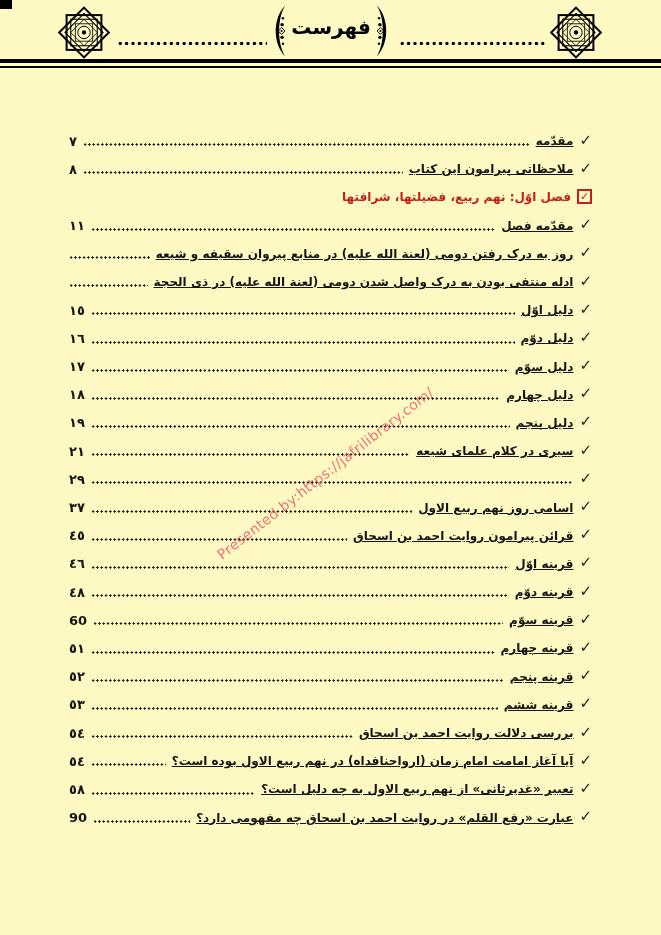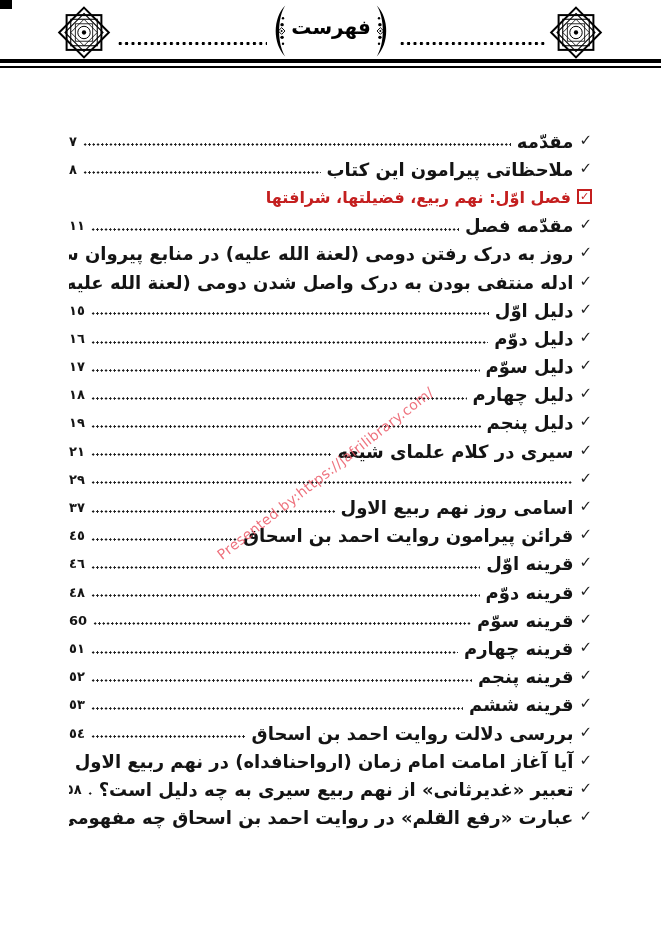--- a/index.html
+++ b/index.html
@@ -1,17 +1,17 @@
 <!DOCTYPE html>
 <html lang="fa"><head>
 <meta charset="utf-8">
 <style>
   html,body{margin:0;padding:0;background:#e8e8e8;}
   .page{
-    position:relative;width:661px;height:935px;background:#ffffff;
+    position:relative;width:661px;height:935px;background:#fef9c3;
     overflow:hidden;font-family:"DejaVu Sans",sans-serif;margin:0 auto;
   }
   .corner-mark{position:absolute;left:0;top:0;width:12px;height:9px;background:#000;}
   
   .star{position:absolute;top:6px;width:54px;height:53px;}
   .star-left{left:57px;}
   .star-right{left:549px;}
   .dots-line{
     position:absolute;top:41px;height:5px;
     background:radial-gradient(circle,#000 1.55px,transparent 1.9px) left center/6.4px 5px repeat-x;
@@ -32,28 +32,28 @@
     position:absolute;left:0;right:0;top:88px;margin:0;text-align:center;
     font-size:22px;font-weight:bold;color:#1a2a70;
   }
   
   .toc{position:absolute;left:69px;right:69px;top:127px;}
   .toc-row{
     display:flex;align-items:center;height:28.2px;column-gap:6px;
     font-weight:bold;color:#141414;overflow:hidden;
   }
   .check{font-size:15px;line-height:1;transform:translateY(-1px);color:#1b1b1b;}
-  .etext{font-size:18px;white-space:nowrap;flex:0 1 auto;}
+  .etext{font-size:12px;white-space:nowrap;flex:0 1 auto;text-decoration:underline;}
   .leader{
     flex:1 1 auto;min-width:5px;height:5px;align-self:flex-end;margin-bottom:8px;
     background:radial-gradient(circle,#1a1a1a 1.05px,transparent 1.3px) left center/4.3px 5px repeat-x;
   }
   .pnum{font-size:13px;white-space:nowrap;flex:0 0 auto;}
   .toc-row.chapter{color:#c41f1f;}
-  .ctext{font-size:16px;white-space:nowrap;}
+  .ctext{font-size:12px;white-space:nowrap;}
   .chapter-box{
     width:11px;height:11px;border:2px solid #c41f1f;flex:0 0 auto;
     display:flex;align-items:center;justify-content:center;
     font-size:11px;line-height:1;color:#c41f1f;transform:translateY(-1px);
   }
   
   .watermark{
     position:absolute;left:214px;top:550px;transform:rotate(-38deg);transform-origin:0 0;
     font-size:14px;letter-spacing:.4px;color:rgba(235,88,102,.85);white-space:nowrap;
     pointer-events:none;
@@ -253,21 +253,21 @@
     <span class="pnum">٥٤</span>
   </div>
       <div class="toc-row entry">
     <span class="check">✓</span>
     <span class="etext">آیا آغاز امامت امام زمان (ارواحنافداه) در نهم ربیع الاول بوده است؟</span>
     <span class="leader"></span>
     <span class="pnum">٥٤</span>
   </div>
       <div class="toc-row entry">
     <span class="check">✓</span>
-    <span class="etext">تعبیر «غدیرثانی» از نهم ربیع سیری به چه دلیل است؟</span>
+    <span class="etext">تعبیر «غدیرثانی» از نهم ربیع الاول به چه دلیل است؟</span>
     <span class="leader"></span>
     <span class="pnum">٥٨</span>
   </div>
       <div class="toc-row entry">
     <span class="check">✓</span>
     <span class="etext">عبارت «رفع القلم» در روایت احمد بن اسحاق چه مفهومی دارد؟</span>
     <span class="leader"></span>
     <span class="pnum">90</span>
   </div>
     </div>

